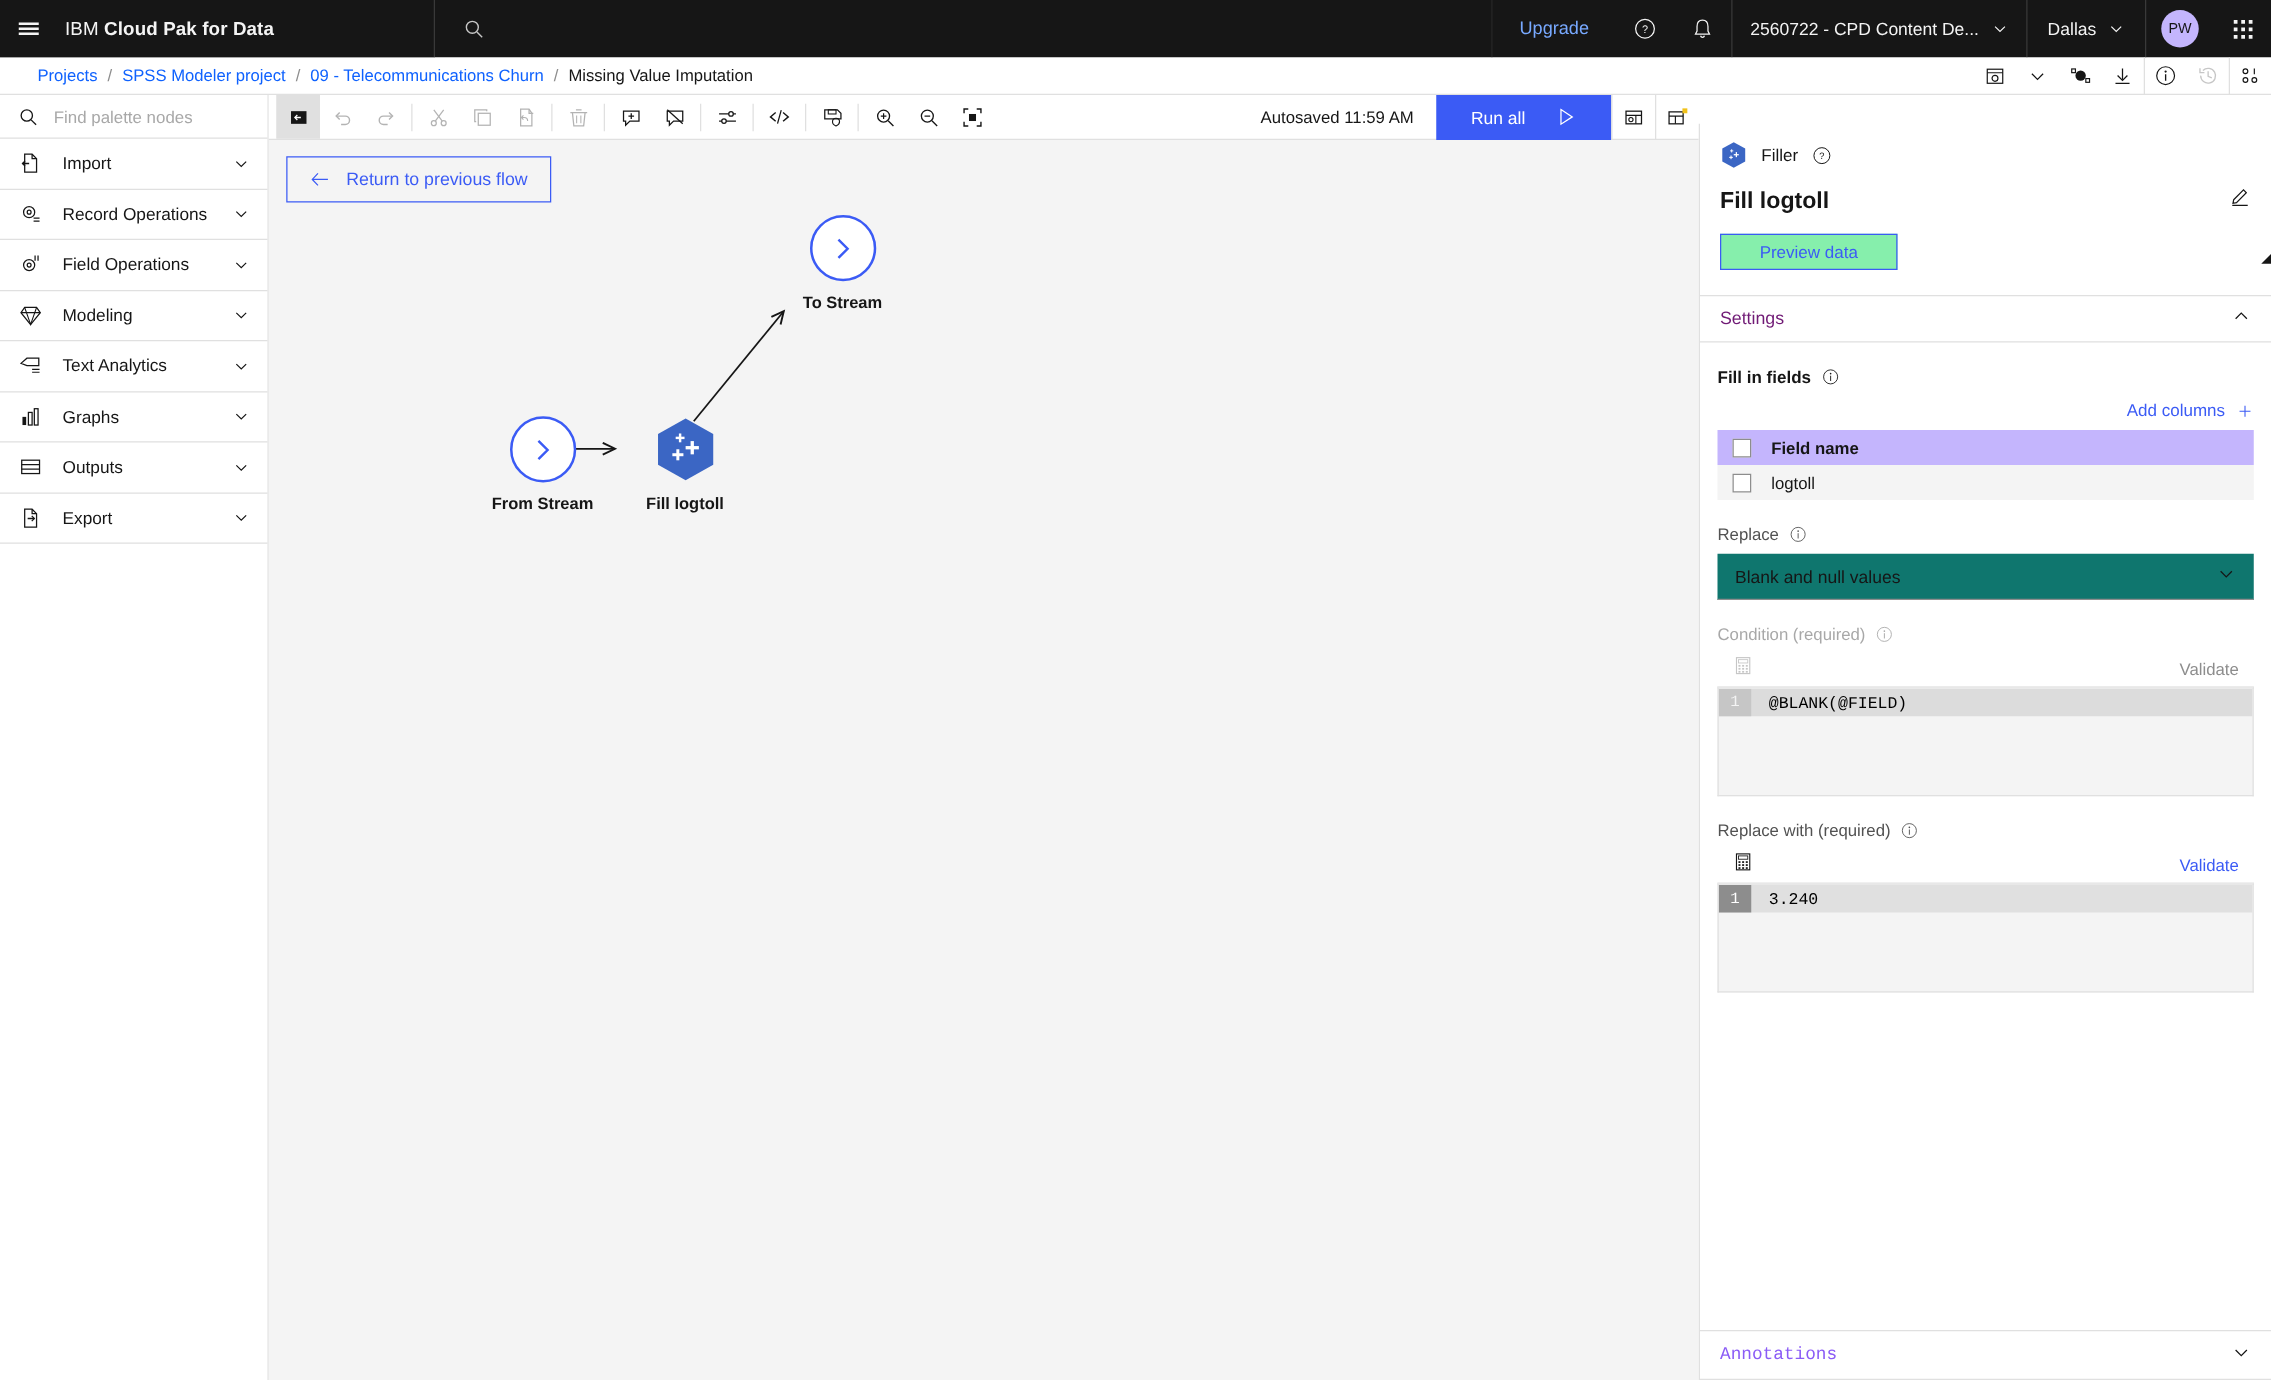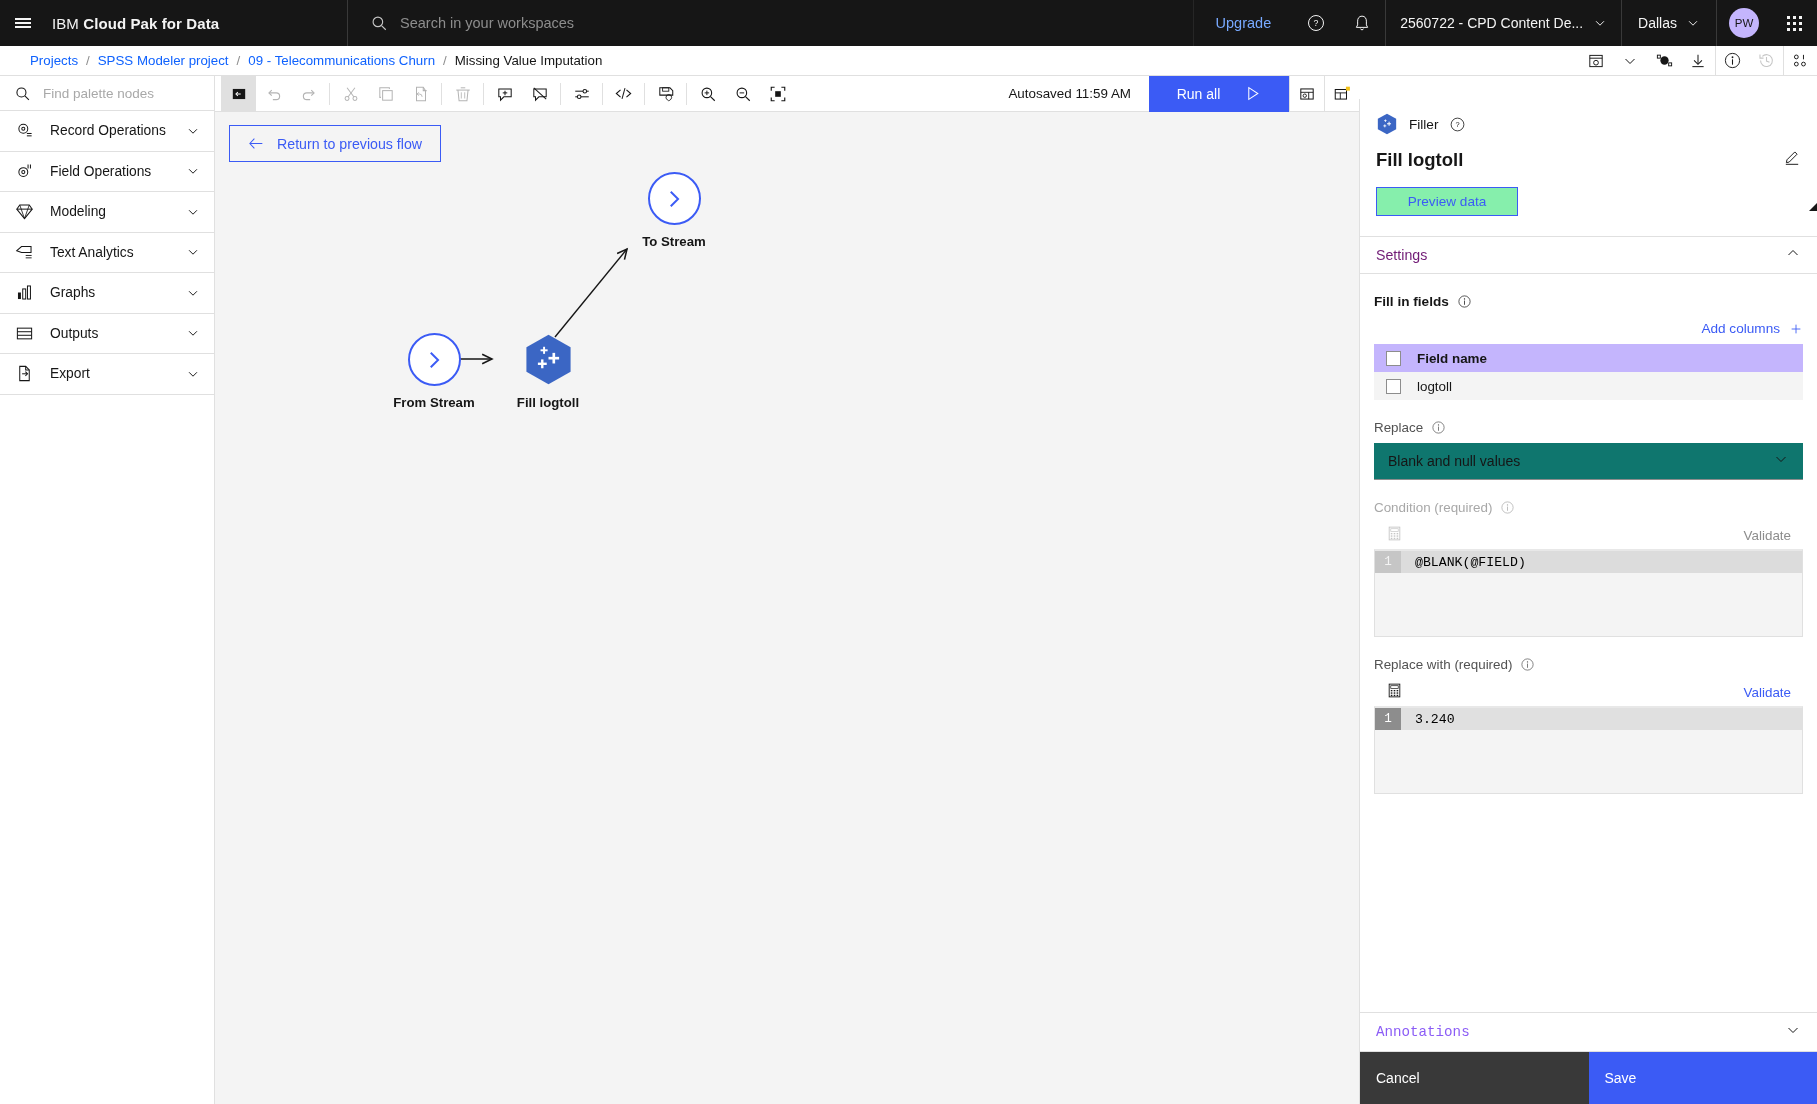--- a/index.html
+++ b/index.html
@@ -247,21 +247,20 @@
     <div class="brand">
       <i>IBM</i>
       <b>Cloud Pak for Data</b>
     </div>
   </div>
   <div class="shell-search">
     <svg width="18" height="18" viewBox="0 0 32 32">
       <circle cx="14" cy="14" r="8.5" fill="none" stroke="#c6c6c6" stroke-width="2"></circle>
       <line x1="20.5" y1="20.5" x2="28" y2="28" stroke="#c6c6c6" stroke-width="2"></line>
     </svg>
-    <input placeholder="Search in your workspaces" style="">
   </div>
   <div class="shell-right">
     <div class="upgrade">Upgrade</div>
     <div class="hdr-icon">
       <svg width="20" height="20" viewBox="0 0 32 32">
         <circle cx="16" cy="16" r="12" fill="none" stroke="#f4f4f4" stroke-width="1.6"></circle>
         <text x="16" y="21.5" font-size="14" fill="#f4f4f4" text-anchor="middle" font-family="Liberation Sans">?</text>
       </svg>
     </div>
     <div class="hdr-icon">
@@ -366,20 +365,34 @@
 
 <div class="palette">
   <div class="palette-search">
     <svg width="17" height="17" viewBox="0 0 32 32">
       <circle cx="14" cy="14" r="8.5" fill="none" stroke="#161616" stroke-width="2"></circle>
       <line x1="20.5" y1="20.5" x2="28" y2="28" stroke="#161616" stroke-width="2"></line>
     </svg>
     <input placeholder="Find palette nodes" style="">
   </div>
 
+  <div class="pal-item">
+    <span class="pal-ico">
+      <svg width="19" height="19" viewBox="0 0 32 32">
+        <path d="M18 4 H8 v24 h16 V10 z" fill="none" stroke="#161616" stroke-width="1.7"></path>
+        <polyline points="18,4 18,10 24,10" fill="none" stroke="#161616" stroke-width="1.7"></polyline>
+        <line x1="5" y1="16.5" x2="14" y2="16.5" stroke="#161616" stroke-width="1.7"></line>
+        <polyline points="8.5,13 5,16.5 8.5,20" fill="none" stroke="#161616" stroke-width="1.7"></polyline>
+      </svg>
+    </span>
+    <span class="lbl">Import</span>
+    <svg width="14" height="14" viewBox="0 0 32 32">
+      <polyline points="7,12 16,21 25,12" fill="none" stroke="#161616" stroke-width="2.2"></polyline>
+    </svg>
+  </div>
 
   <div class="pal-item">
     <span class="pal-ico">
       <svg width="19" height="19" viewBox="0 0 32 32">
         <circle cx="14" cy="13" r="7.5" fill="none" stroke="#161616" stroke-width="1.7"></circle>
         <circle cx="14" cy="13" r="2.6" fill="none" stroke="#161616" stroke-width="1.7"></circle>
         <line x1="20" y1="21" x2="28" y2="21" stroke="#161616" stroke-width="1.7"></line>
         <line x1="20" y1="25" x2="28" y2="25" stroke="#161616" stroke-width="1.7"></line>
       </svg>
     </span>
@@ -842,17 +855,13 @@
 
   <div class="panel-foot-sect">
     <span style="font-size:14.2px; color:#8b5cf6;font-family:Liberation Mono, monospace;">Annotations</span>
     <span style="margin-left:auto;">
       <svg width="16" height="16" viewBox="0 0 32 32">
         <polyline points="7,12 16,21 25,12" fill="none" stroke="#161616" stroke-width="2"></polyline>
       </svg>
     </span>
   </div>
 
-  <div class="panel-actions">
-    <div class="btn-cancel">Cancel</div>
-    <div class="btn-save">Save</div>
-  </div>
 </div>
 
 </body></html>

